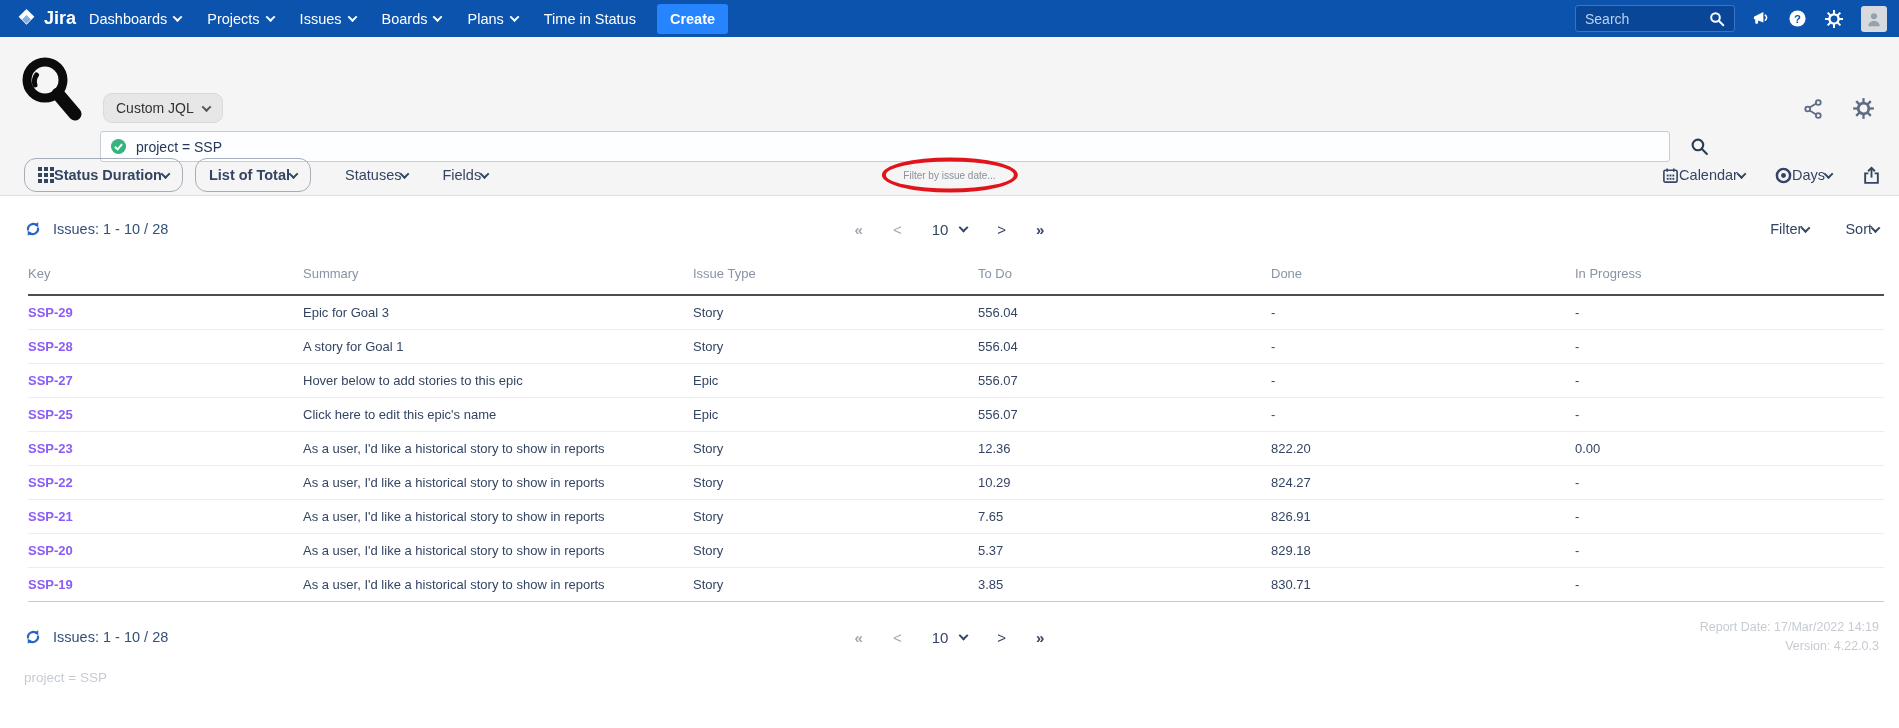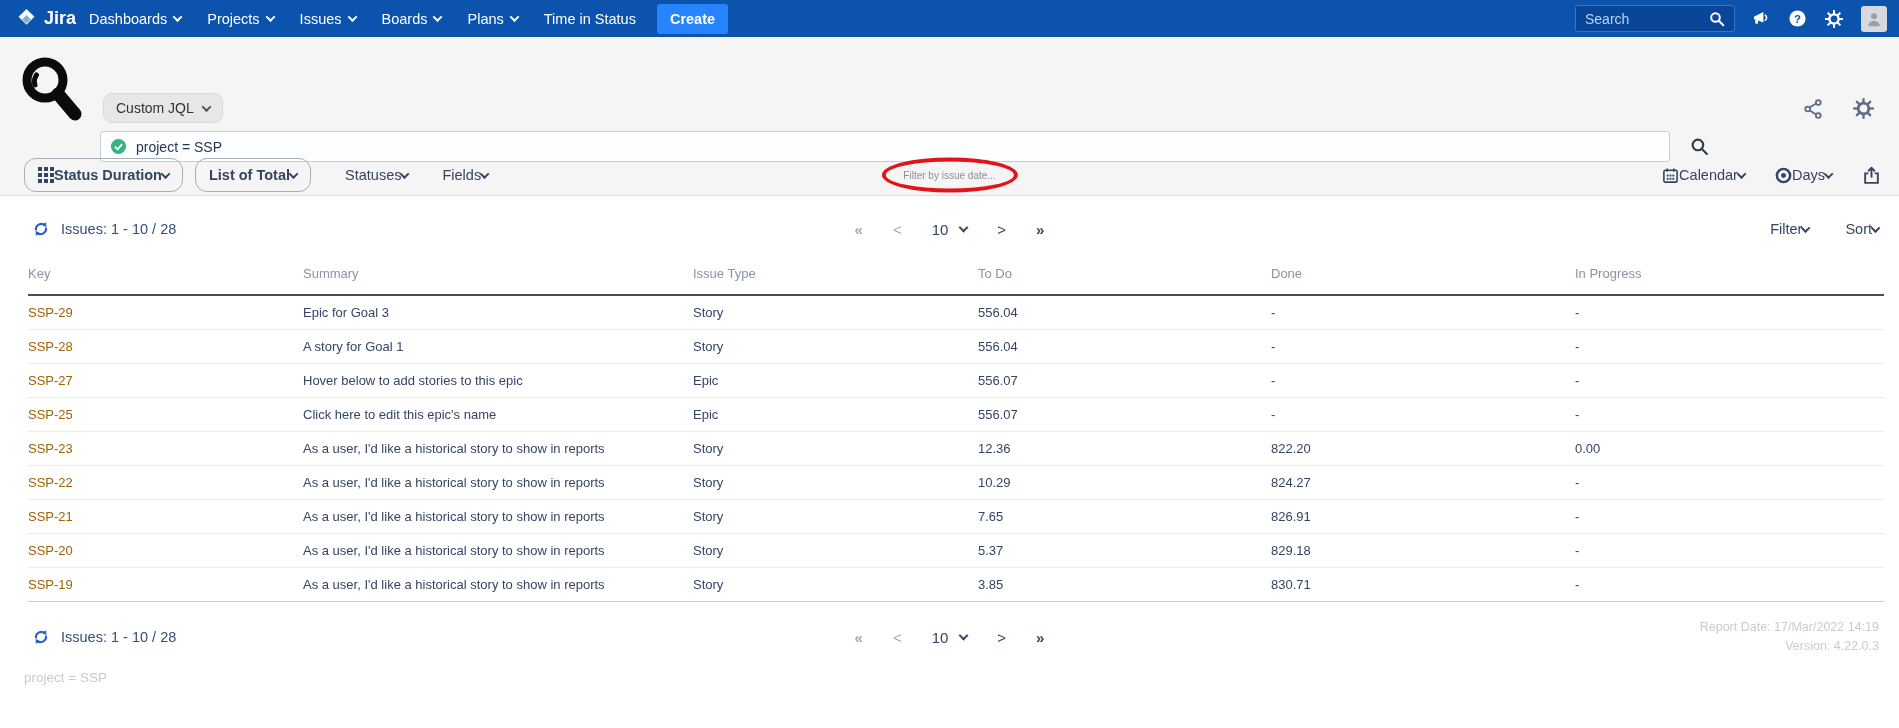--- a/index.html
+++ b/index.html
@@ -60,42 +60,42 @@
   .grid-icon i { width:4px; height:4px; background:#344563; display:block; }
   .date-filter { position:absolute; left:50%; top:50%; transform:translate(-50%,-50%);
     color:#8A9099; font-size:10px; cursor:text; white-space:nowrap; }
   .ellipse { position:absolute; left:-22px; right:-22px; top:-12px; bottom:-12px;
     border:4px solid #E0151B; border-radius:50%; pointer-events:none; }
   .tb-right { margin-left:auto; display:flex; align-items:center; gap:30px; }
   .tb-right .tb-plain { margin-left:0; }
 
   
   .list-bar { position:relative; height:42px; display:flex; align-items:center;
-    padding:0 20px 0 32px; margin-top:12px; }
+    padding:0 20px 0 24px; margin-top:12px; }
   .issues-label { display:flex; align-items:center; gap:11px; color:#32507B;
     font-size:14.5px; cursor:default; }
   .pager { position:absolute; left:50%; top:50%; transform:translate(-50%,-50%);
     display:flex; align-items:center; gap:30px; font-size:15px; }
   .pg { cursor:pointer; }
   .pg.disabled { color:#9FA8B4; }
   .pg.on { color:#344563; font-weight:bold; }
   .pgsize { display:flex; align-items:center; gap:12px; color:#344563; cursor:pointer; }
   .filter-sort { margin-left:auto; display:flex; align-items:center; gap:36px; }
   .filter-sort .tb-plain { margin-left:0; }
 
   
   table.issues { border-collapse:collapse; margin:4px 15px 0 28px; width:1856px;
     table-layout:fixed; }
   .issues thead th { color:#8993A4; font-weight:normal; font-size:13px;
     text-align:left; padding:12px 0 13px; border-bottom:2px solid #4A4D52; }
   .issues thead th.num, .issues td.num { text-align:left; }
   .issues td { font-size:13px; color:#344563; padding:9px 0;
     border-bottom:1px solid #EBECF0; overflow:hidden; white-space:nowrap; }
   .issues tbody tr:last-child td { border-bottom:1px solid #C4C9D1; }
-  .key-link { color:#a16207; font-weight:normal; cursor:pointer; text-decoration:none; }
+  .key-link { color:#8b5cf6; font-weight:bold; cursor:pointer; text-decoration:none; }
 
   
   .footer-bar { margin-top:14px; }
   .meta { margin-left:auto; text-align:right; color:#C6CBD3; font-size:12.5px;
     line-height:19px; }
   .jql-echo { color:#C6CBD3; font-size:13.5px; margin:12px 0 0 24px; }
 
   svg { display:block; }
 </style>
 </head>

